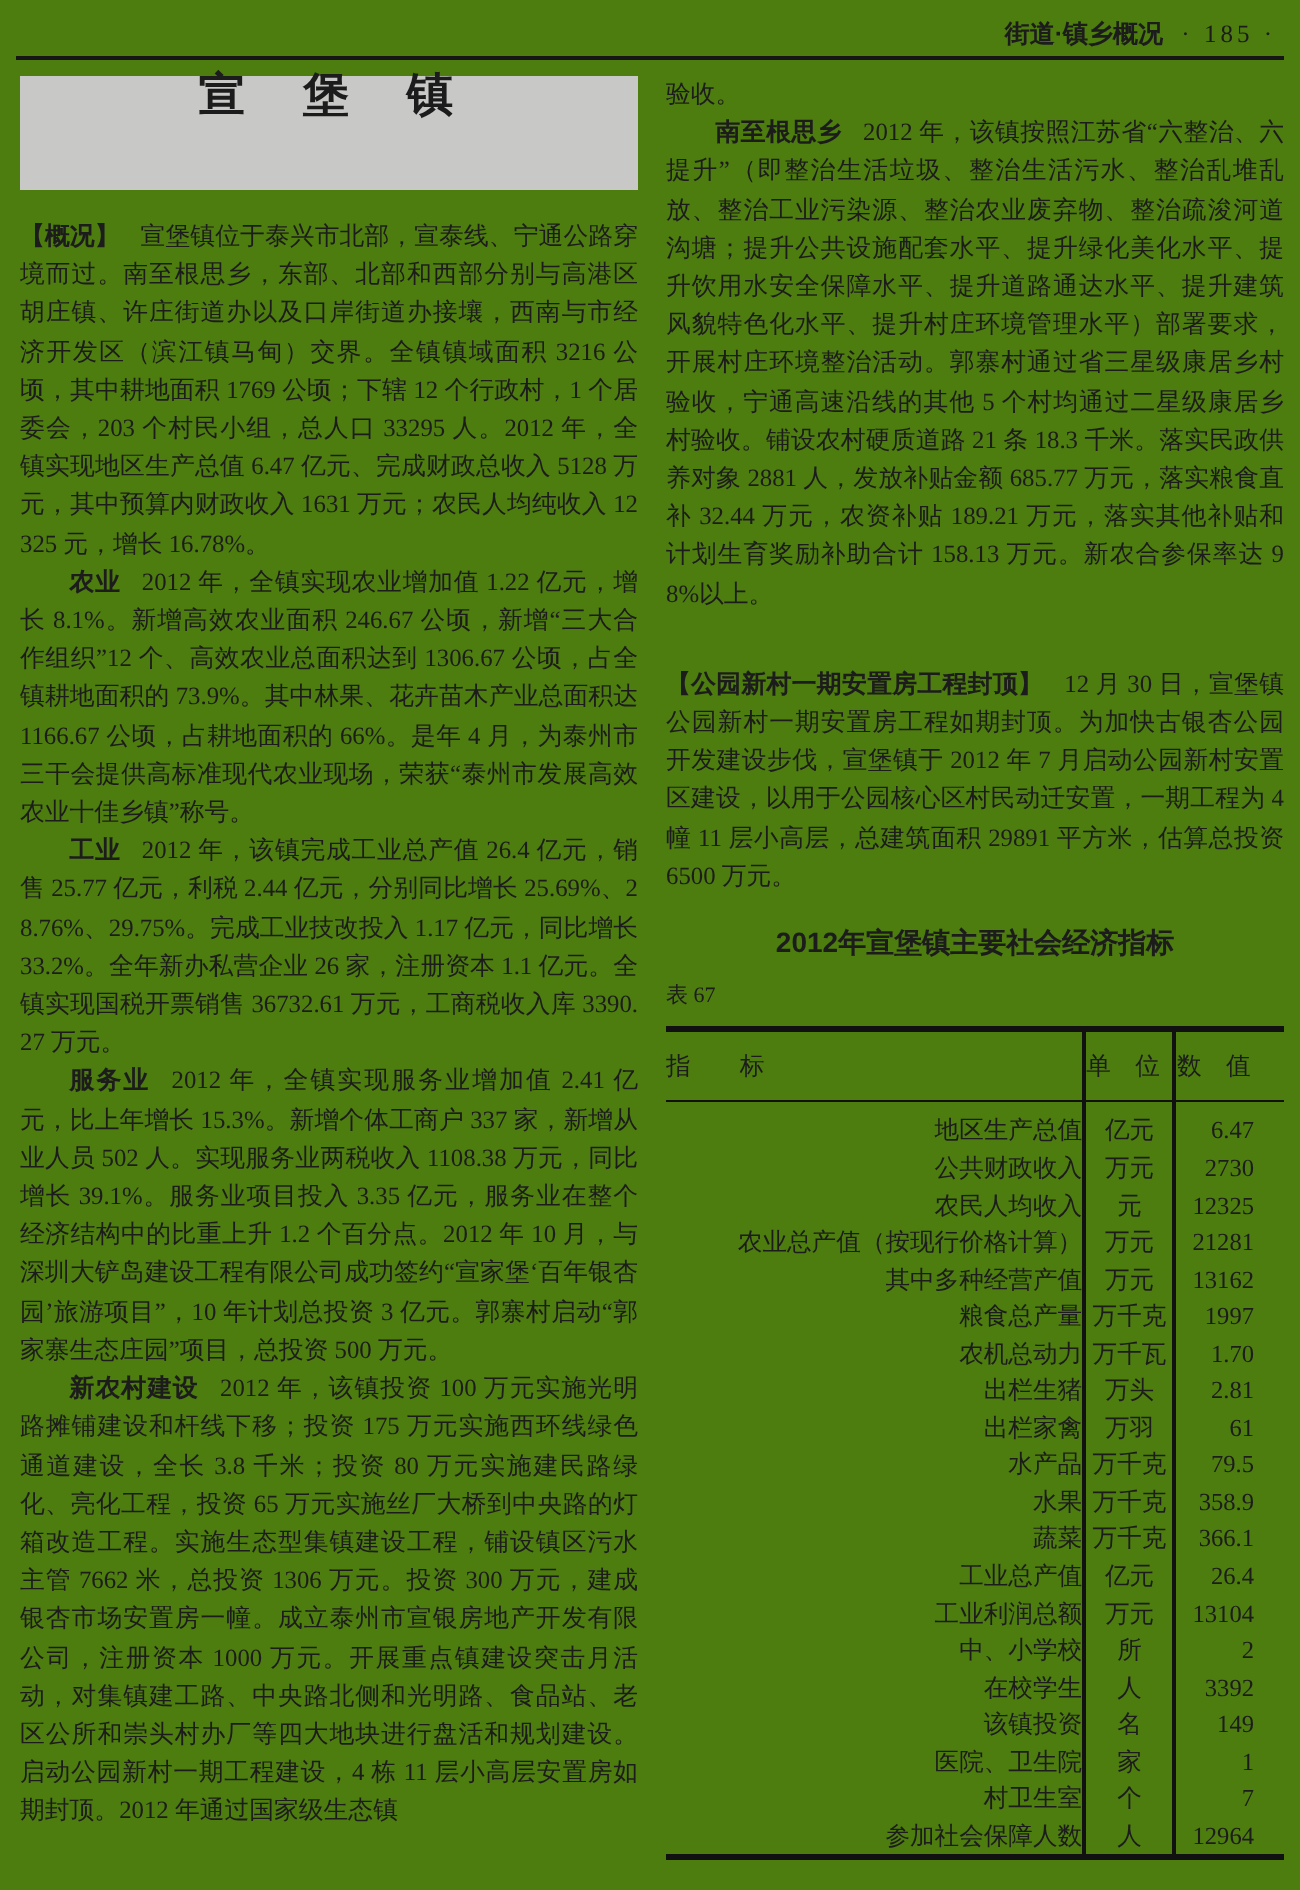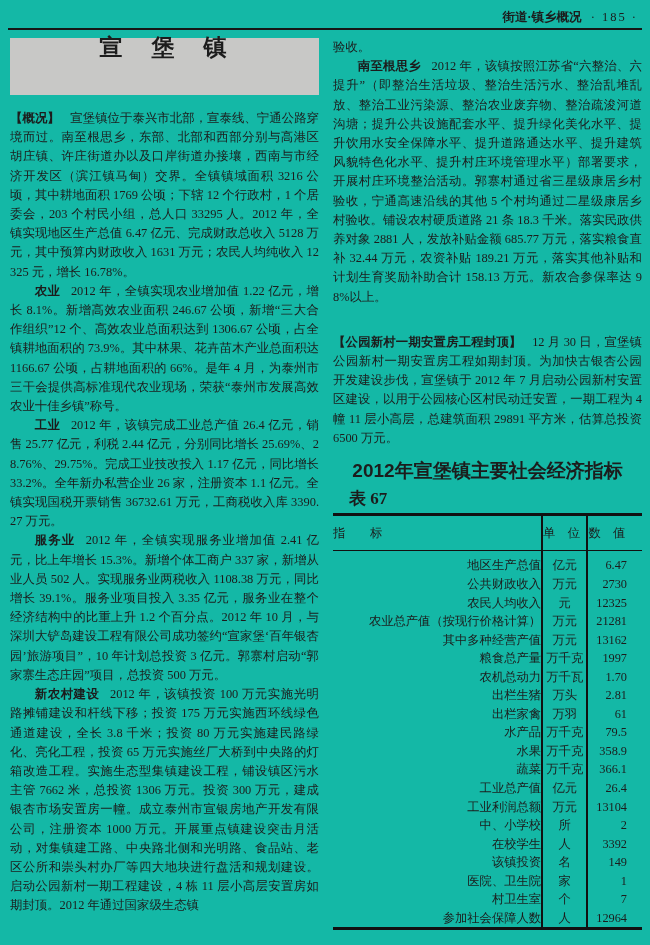--- a/index.html
+++ b/index.html
@@ -1,19 +1,19 @@
 <!DOCTYPE html>
 <html><head>
 <meta charset="utf-8">
 <style>
   html,body { margin:0; padding:0; }
   .page {
     position:relative;
     width:650px; height:945px;
-    background:#14b8a6;
+    background:#4d7c0f;
     color:#1c1c1c;
     font-family:"Liberation Serif","DejaVu Serif",serif;
     overflow:hidden;
   }
   .page-header {
     position:absolute; top:9px; right:12px;
     font-size:12.5px; line-height:16px;
     white-space:nowrap;
   }
   .page-header .section { font-weight:bold; font-family:"Liberation Sans","DejaVu Sans",sans-serif; }
@@ -48,29 +48,28 @@
   .run-in {
     font-weight:bold;
     font-family:"Liberation Sans","DejaVu Sans",sans-serif;
     margin-right:0.85em;
   }
   p.entry { margin-top:26px; }
   .table-title {
     margin-top:14px;
     text-align:center;
     font-weight:bold;
-    font-size:19px;
+    font-size:14px;
     font-family:"Liberation Sans","DejaVu Sans",sans-serif;
     line-height:18px;
   }
   .table-caption {
-    margin:9px 0 5px 16px;
-    font-size:17px;
+    margin:9px 0 5px 0;
+    font-size:11px;
     text-align:left;
-    font-weight:bold;
   }
   table.stats {
     width:100%;
     border-collapse:collapse;
     border-top:3px solid #111;
     border-bottom:3px solid #111;
     font-size:12.3px;
   }
   table.stats th {
     font-weight:normal;

